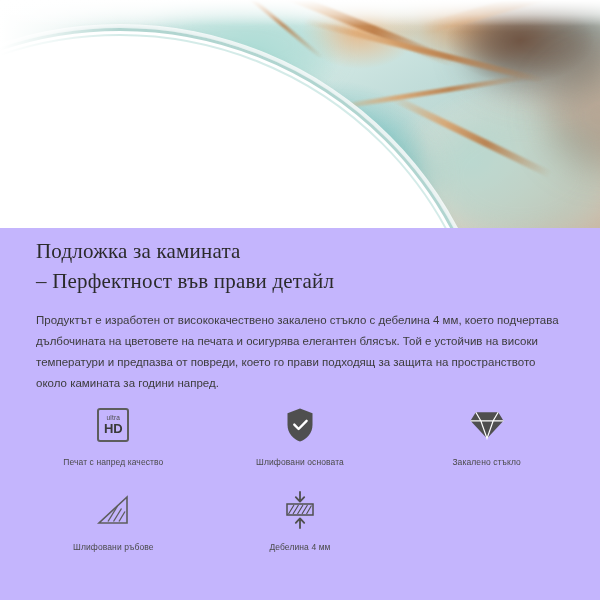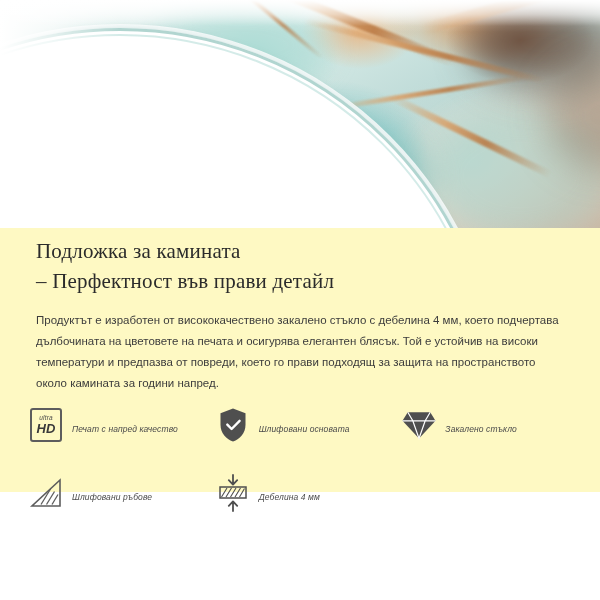--- a/index.html
+++ b/index.html
@@ -4,22 +4,22 @@
 <style>
   * { box-sizing: border-box; margin: 0; padding: 0; }
   html, body {
     width: 600px; height: 600px;
     overflow: hidden;
     background: #ffffff;
     font-family: "Liberation Sans", sans-serif;
   }
   .page {
     position: relative;
-    width: 600px; height: 492px;
-    background: #fef9c3;
+    width: 600px; height: 600px;
+    background: #c4b5fd;
   }
 
   
   .hero {
     position: absolute;
     top: 0; left: 0;
     width: 600px; height: 228px;
     overflow: hidden;
     background: #fdfdfd;
   }
@@ -135,24 +135,23 @@
     position: absolute;
     left: 0; top: 400px;
     width: 600px;
     display: grid;
     grid-template-columns: repeat(3, 1fr);
     row-gap: 18px;
     padding: 0 20px;
   }
   .feature {
     display: flex;
-    flex-direction: row;
+    flex-direction: column;
     align-items: center;
     justify-content: flex-start;
-    font-style: italic;
   }
   .ficon {
     width: 52px; height: 50px;
     display: flex; align-items: center; justify-content: center;
   }
   .flabel {
     margin-top: 7px;
     font-size: 8.5px;
     color: #4a4a4a;
     text-align: center;

